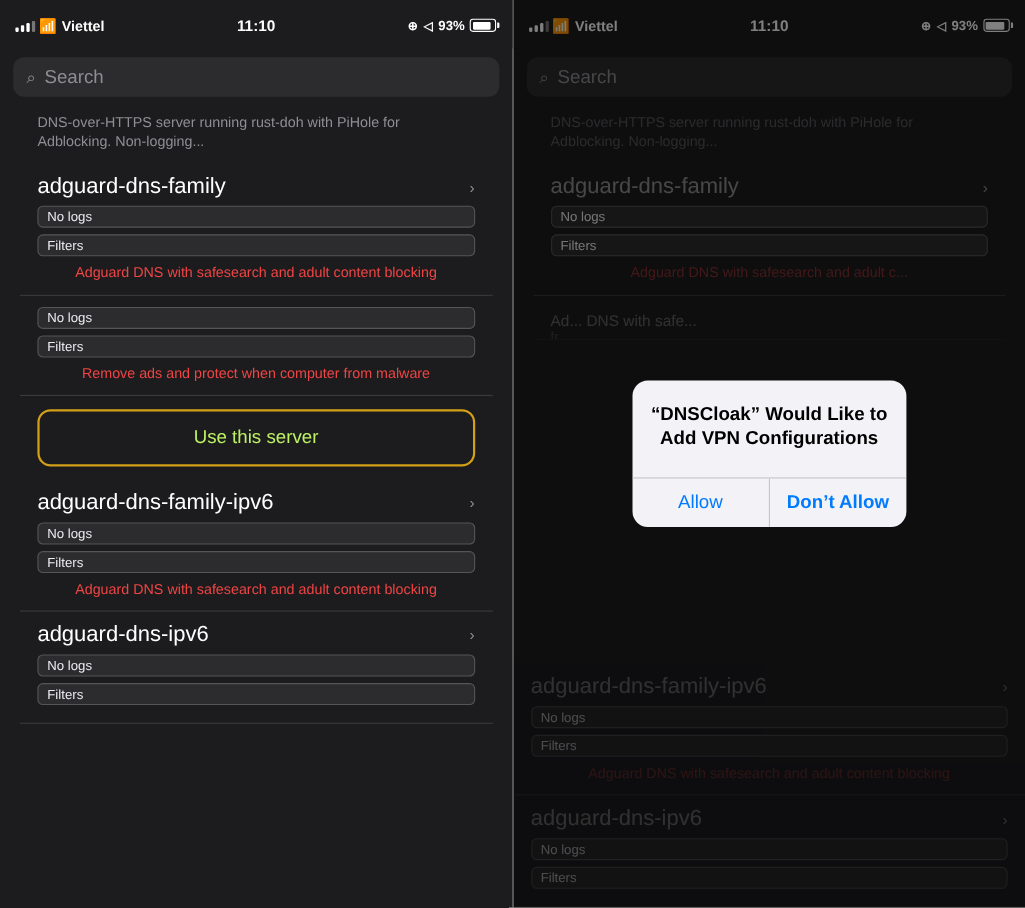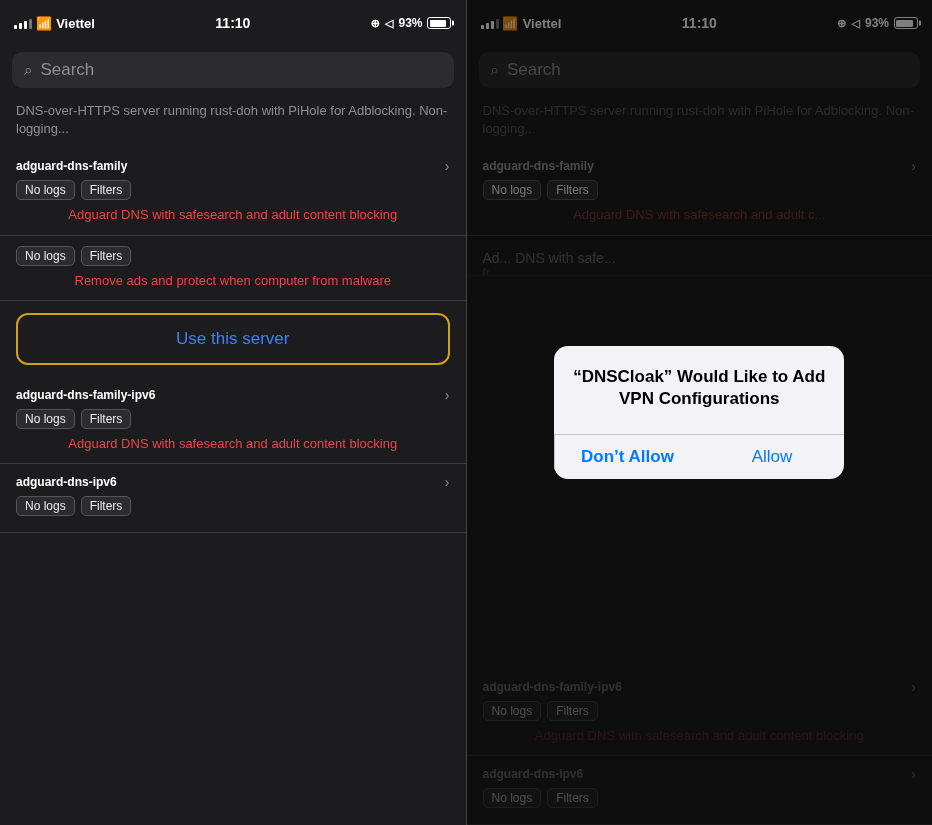--- a/index.html
+++ b/index.html
@@ -123,21 +123,21 @@
     }
     .search-bar-text {
       color: #8e8e93;
       font-size: 17px;
     }
 
     
     .dns-list {
       flex: 1;
       overflow: hidden;
-      padding: 0 0;
+      padding: 0 18px;
     }
 
     .dns-description {
       color: #8e8e93;
       font-size: 13px;
       padding: 6px 16px 10px;
       line-height: 1.4;
     }
 
     .dns-item {
@@ -145,31 +145,32 @@
       border-bottom: 0.5px solid #3a3a3c;
     }
     .dns-item-header {
       display: flex;
       align-items: center;
       justify-content: space-between;
       margin-bottom: 6px;
     }
     .dns-item-name {
       color: #fff;
-      font-size: 12px;
-      font-weight: 700;
+      font-size: 20px;
+      font-weight: 400;
     }
     .chevron {
       color: #8e8e93;
       font-size: 14px;
     }
     .tags {
       display: flex;
       gap: 6px;
       margin-bottom: 6px;
+      flex-direction: column;
     }
     .tag {
       background: #2c2c2e;
       border: 0.5px solid #555;
       color: #ebebf0;
       font-size: 12px;
       padding: 2px 8px;
       border-radius: 5px;
     }
     .dns-desc-text {
@@ -179,21 +180,21 @@
       text-align: center;
     }
 
     
     .use-server-btn {
       margin: 12px 16px;
       border: 2px solid #d4a017;
       border-radius: 12px;
       padding: 14px;
       text-align: center;
-      color: #3b82f6;
+      color: #bef264;
       font-size: 17px;
       font-weight: 500;
       background: transparent;
       cursor: pointer;
     }
 
     
     .divider-line {
       width: 1px;
       height: 825px;
@@ -219,21 +220,21 @@
       display: flex;
       align-items: center;
       justify-content: center;
       z-index: 10;
     }
 
     
     .dialog-box {
       background: #f2f2f7;
       border-radius: 14px;
-      width: 290px;
+      width: 249px;
       overflow: hidden;
     }
     .dialog-content {
       padding: 20px 16px 16px;
       text-align: center;
     }
     .dialog-title {
       font-size: 17px;
       font-weight: 600;
       color: #000;
@@ -413,22 +414,22 @@
     </div>
 
   </div>
 
   <div class="dialog-overlay">
     <div class="dialog-box">
       <div class="dialog-content">
         <div class="dialog-title">“DNSCloak” Would Like to Add VPN Configurations</div>
       </div>
       <div class="dialog-buttons">
+        <button class="dialog-btn allow">Allow</button>
         <button class="dialog-btn dont-allow">Don’t Allow</button>
-        <button class="dialog-btn allow">Allow</button>
       </div>
     </div>
   </div>
 
   <div style="position:absolute; bottom:0; left:0; right:0; background:#1c1c1e; padding: 0 0 0 0; opacity:0.6; z-index:1;">
     <div class="dns-item">
       <div class="dns-item-header">
         <span class="dns-item-name">adguard-dns-family-ipv6</span>
         <span class="chevron">›</span>
       </div>

